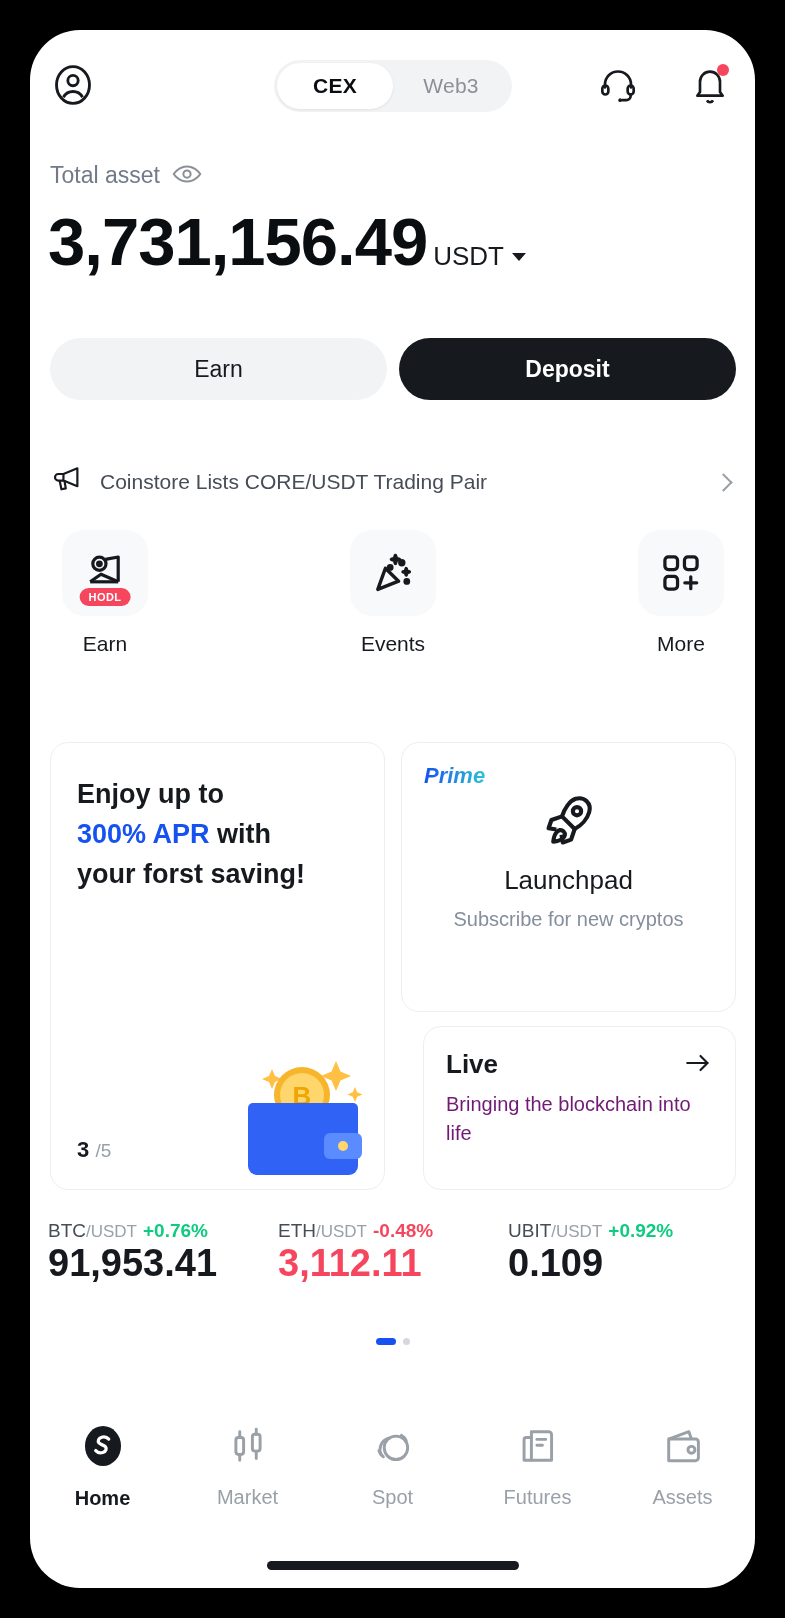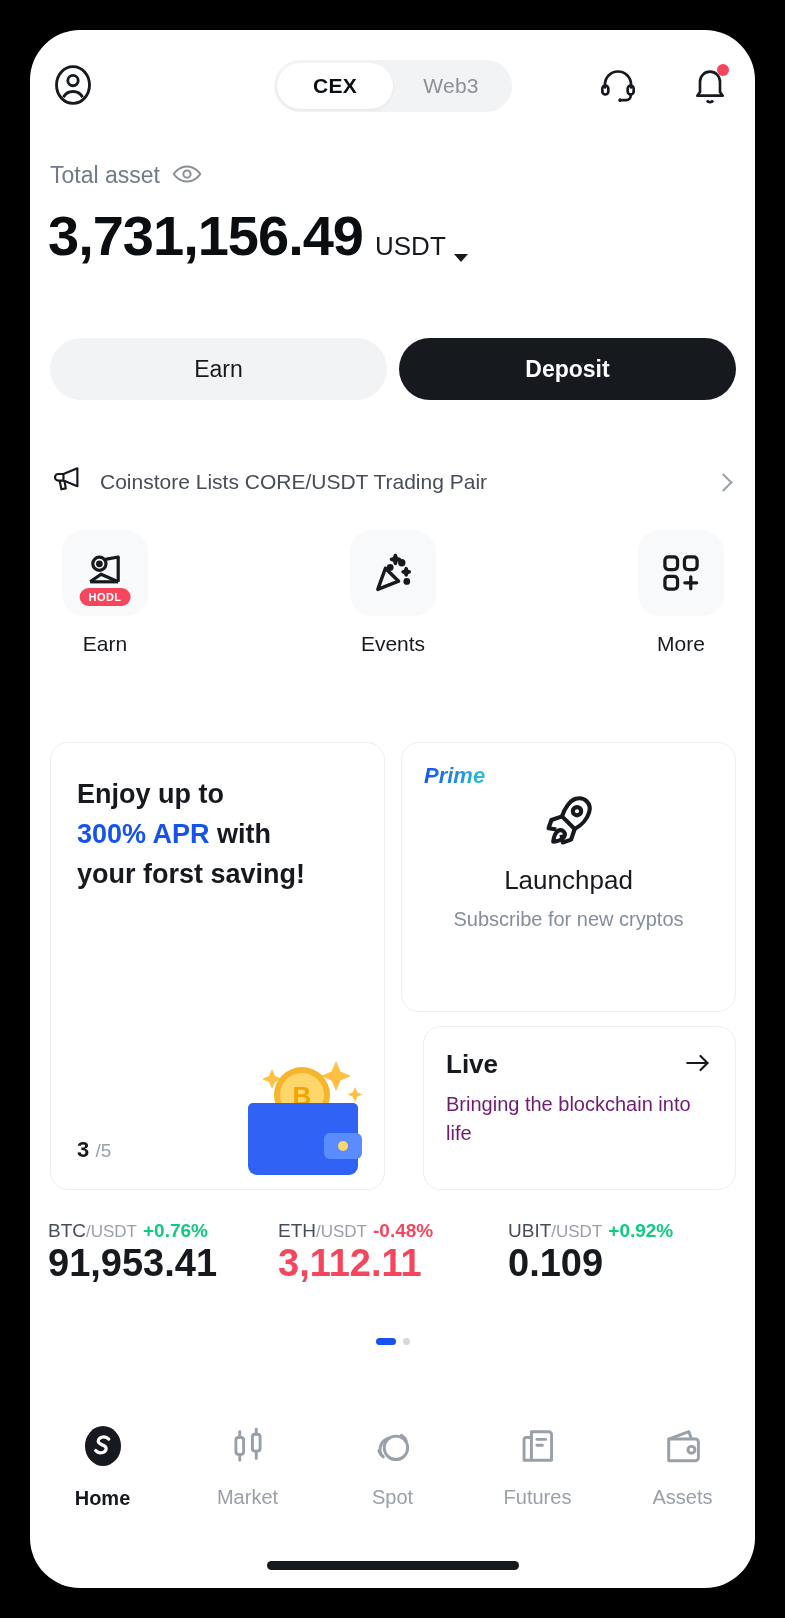--- a/index.html
+++ b/index.html
@@ -91,27 +91,27 @@
   .total-label-row {
     position: absolute; left: 20px; top: 132px;
     display: flex; align-items: center; gap: 12px;
   }
   .total-label { font-size: 23px; color: #707a8a; }
   .balance-row {
     position: absolute; left: 18px; top: 178px;
     display: flex; align-items: baseline;
   }
   .balance-amt {
-    font-size: 56px; font-weight: bold; color: #0b0e11;
+    font-size: 67px; font-weight: bold; color: #0b0e11;
     letter-spacing: -1px;
     line-height: 1;
   }
   .balance-cur {
-    font-size: 26px; color: #16191e; margin-left: 12px;
-    display:flex; align-items:flex-end; gap:8px; cursor:pointer;
+    font-size: 26px; color: #16191e; margin-left: 6px;
+    display:flex; align-items:center; gap:8px; cursor:pointer;
   }
   .caret-down {
     width: 0; height: 0;
     border-left: 7px solid transparent;
     border-right: 7px solid transparent;
     border-top: 8px solid #16191e;
     display:inline-block;
   }
 
   

